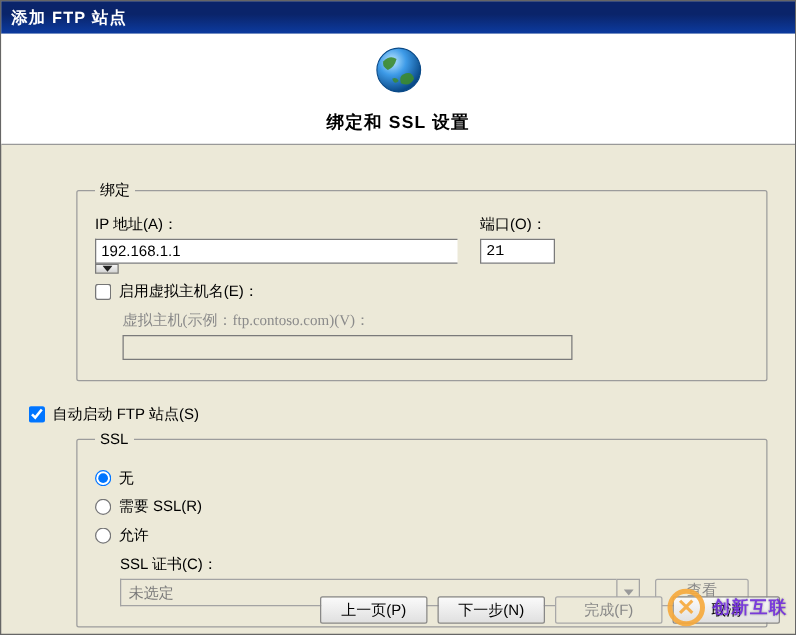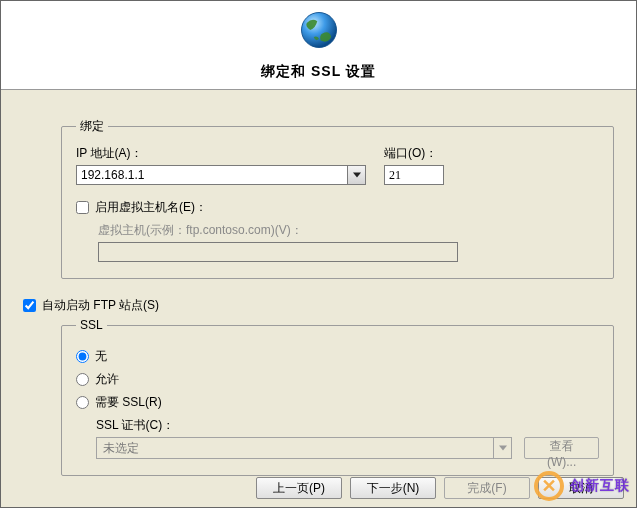--- a/index.html
+++ b/index.html
@@ -73,20 +73,21 @@
   }
   .ip-group {
     flex: 0 0 290px;
   }
   .port-group {
     flex: 0 0 60px;
   }
   .combo {
     display: flex;
     height: 20px;
+    flex-direction: column;
   }
   .combo input[type=text] {
     flex: 1;
     border: 1px solid #7a7a7a;
     border-right: none;
     padding: 2px 4px;
     font-size: 12px;
     font-family: inherit;
     height: 20px;
     box-sizing: border-box;
@@ -103,33 +104,34 @@
     cursor: pointer;
   }
   .combo-btn svg { width: 8px; height: 6px; }
   input.port-input {
     width: 60px;
     height: 20px;
     box-sizing: border-box;
     border: 1px solid #7a7a7a;
     padding: 2px 4px;
     font-size: 12px;
-    font-family: Liberation Serif, serif;
+    font-family: Liberation Mono, monospace;
   }
   .checkbox-row {
     display: flex;
     align-items: center;
     gap: 6px;
     margin: 14px 0 6px 0;
   }
   .checkbox-row.standalone {
     margin: 6px 0 4px 2px;
   }
   .hostname-block {
     margin-left: 22px;
+    font-family: Liberation Serif, serif;
   }
   .hostname-block .disabled-label {
     color: #8a8a8a;
     margin-bottom: 3px;
     font-size: 12px;
   }
   .hostname-input {
     width: 360px;
     height: 20px;
     box-sizing: border-box;
@@ -238,20 +240,23 @@
     font-size: 14px;
     text-shadow: 0 0 2px rgba(0,0,0,.4);
     letter-spacing: 1px;
   }
 </style>
 </head>
 <body>
 
 <div class="window">
 
+  <div class="titlebar">
+    <span>添加 FTP 站点</span>
+  </div>
 
   <div class="header">
     <span class="globe-icon">
       <svg viewBox="0 0 48 48">
         <defs>
           <radialGradient id="g1" cx="35%" cy="30%" r="70%">
             <stop offset="0%" stop-color="#bfe8ff"></stop>
             <stop offset="45%" stop-color="#3e9be8"></stop>
             <stop offset="100%" stop-color="#0a4a88"></stop>
           </radialGradient>
@@ -305,25 +310,25 @@
 
     <fieldset>
       <legend>SSL</legend>
 
       <div class="radio-row">
         <input type="radio" name="ssl" checked="" style="">
         <span>无</span>
       </div>
       <div class="radio-row">
         <input type="radio" name="ssl" style="">
-        <span>允许</span>
+        <span>需要 SSL(R)</span>
       </div>
       <div class="radio-row">
         <input type="radio" name="ssl" style="">
-        <span>需要 SSL(R)</span>
+        <span>允许</span>
       </div>
 
       <div class="ssl-cert-block">
         <div>SSL 证书(C)：</div>
         <div class="ssl-cert-row">
           <div class="ssl-cert-combo">
             <input type="text" disabled="" value="未选定" style="">
             <div class="combo-btn">
               <svg viewBox="0 0 10 6">
                   <path d="M0 0 L10 0 L5 6 Z" fill="#9a9a9a"></path>

